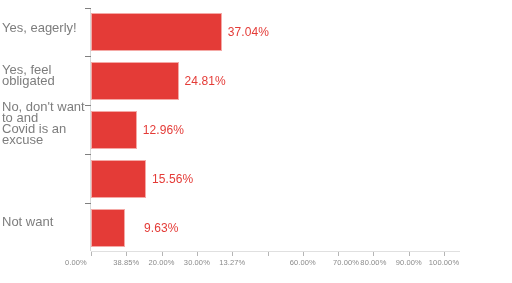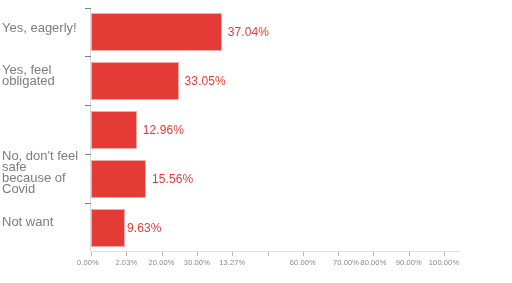--- a/index.html
+++ b/index.html
@@ -139,23 +139,23 @@
   <div class="y-axis-line"></div>
   <div class="x-axis-line"></div>
 
   <div class="cat-label-wrap">
     <div class="cat-label-slot" style="top:0px;">
       <span class="cat-label" style="color: rgb(125, 125, 125);">Yes, eagerly!</span>
     </div>
     <div class="cat-label-slot" style="top:48px;">
       <span class="cat-label" style="color: rgb(125, 125, 125);">Yes, feel obligated</span>
     </div>
-    <div class="cat-label-slot" style="top:145px;">
-      <span class="cat-label" style="color: rgb(125, 125, 125);">No, don't feel safe
-because of Covid</span>
+    <div class="cat-label-slot" style="top:96px;">
+      <span class="cat-label" style="color: rgb(125, 125, 125);">No, don't want to and
+Covid is an excuse</span>
     </div>
     <div class="cat-label-slot" style="top:194px;">
       <span class="cat-label" style="color: rgb(125, 125, 125);">Not want</span>
     </div>
   </div>
 
   <div class="y-tick" style="top:8px;"></div>
   <div class="y-tick" style="top:56px;"></div>
   <div class="y-tick" style="top:105px;"></div>
   <div class="y-tick" style="top:154px;"></div>
@@ -163,45 +163,45 @@
 
   <div class="plot-area">
 
     <div class="bar-row" style="top:5px;">
       <div class="bar" style="width: 130.751px; background: rgb(228, 59, 55); border-color: rgb(244, 169, 166);"></div>
       <span class="bar-value" style="left: 136.751px; color: rgb(228, 59, 55);">37.04%</span>
     </div>
 
     <div class="bar-row" style="top:54px;">
       <div class="bar" style="width: 87.5793px; background: rgb(228, 59, 55); border-color: rgb(244, 169, 166);"></div>
-      <span class="bar-value" style="left: 93.5793px; color: rgb(228, 59, 55);">33.05%</span>
+      <span class="bar-value" style="left: 93.5793px; color: rgb(228, 59, 55);">24.81%</span>
     </div>
 
     <div class="bar-row" style="top:103px;">
       <div class="bar" style="width: 45.7488px; background: rgb(228, 59, 55); border-color: rgb(244, 169, 166);"></div>
       <span class="bar-value" style="left: 51.7488px; color: rgb(228, 59, 55);">12.96%</span>
     </div>
 
     <div class="bar-row" style="top:152px;">
       <div class="bar" style="width: 54.9268px; background: rgb(228, 59, 55); border-color: rgb(244, 169, 166);"></div>
       <span class="bar-value" style="left: 60.9268px; color: rgb(228, 59, 55);">15.56%</span>
     </div>
 
     <div class="bar-row" style="top:201px;">
       <div class="bar" style="width: 33.9939px; background: rgb(228, 59, 55); border-color: rgb(244, 169, 166);"></div>
-      <span class="bar-value" style="left: 36px; color: rgb(228, 59, 55);">9.63%</span>
+      <span class="bar-value" style="left: 53px; color: rgb(228, 59, 55);">9.63%</span>
     </div>
 
   </div>
 
   <div id="x-axis">
       <div class="x-tick" style="left: 91px;"></div>
-      <div class="x-tick-label" style="left: 88px; color: rgb(138, 138, 138);">0.00%</div>
+      <div class="x-tick-label" style="left: 76px; color: rgb(138, 138, 138);">0.00%</div>
       <div class="x-tick" style="left: 126.3px;"></div>
-      <div class="x-tick-label" style="left: 126.3px; color: rgb(138, 138, 138);">2.03%</div>
+      <div class="x-tick-label" style="left: 126.3px; color: rgb(138, 138, 138);">38.85%</div>
       <div class="x-tick" style="left: 161.6px;"></div>
       <div class="x-tick-label" style="left: 161.6px; color: rgb(138, 138, 138);">20.00%</div>
       <div class="x-tick" style="left: 196.9px;"></div>
       <div class="x-tick-label" style="left: 196.9px; color: rgb(138, 138, 138); text-align: right;">30.00%</div>
       <div class="x-tick" style="left: 232.2px;"></div>
       <div class="x-tick-label" style="left: 232.2px; color: rgb(138, 138, 138);">13.27%</div>
       <div class="x-tick" style="left: 267.5px;"></div>
       <div class="x-tick-label" style="left: 267.5px; color: rgb(138, 138, 138); margin-top: 40px;">50.00%</div>
       <div class="x-tick" style="left: 302.8px;"></div>
       <div class="x-tick-label" style="left: 302.8px; color: rgb(138, 138, 138);">60.00%</div>

